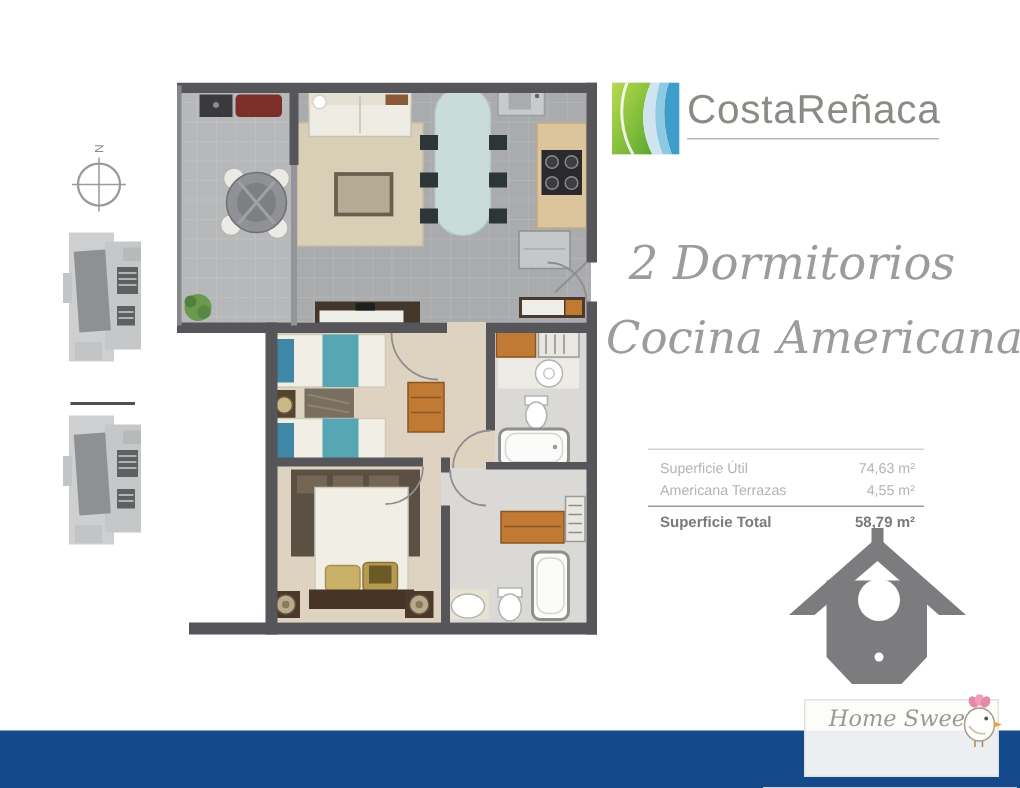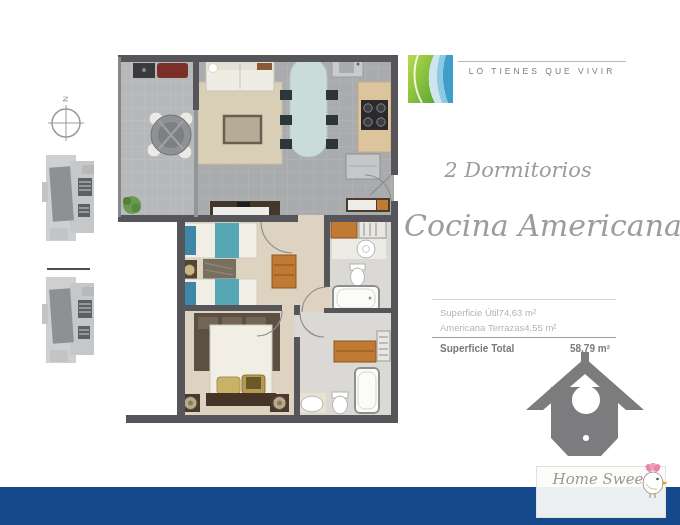--- a/index.html
+++ b/index.html
@@ -30,26 +30,26 @@
   .brand-tagline{
     width:168px;text-align:center;font-size:8.5px;letter-spacing:3px;
     color:#7e7e72;margin-top:4px;white-space:nowrap;
   }
 
   
   .feature{
     font-family:"DejaVu Serif", serif;font-style:italic;
     color:#9c9c9c;text-align:center;white-space:nowrap;
   }
-  .feature-bedrooms{left:398px;top:158px;width:240px;font-size:21px;}
+  .feature-bedrooms{left:408px;top:158px;width:240px;font-size:31px;}
   .feature-kitchen{left:404px;top:208px;width:270px;font-size:30px;}
 
   
   .surface{left:432px;top:299px;width:184px;border-top:1px solid #d2d2ce;padding-top:5px;}
-  .s-row{display:flex;justify-content:flex-start;font-size:9.5px;color:#b4b4b1;line-height:15px;}
+  .s-row{display:flex;justify-content:space-between;font-size:9.5px;color:#b4b4b1;line-height:15px;}
   .s-row .lbl{padding-left:8px;}
   .s-row .val{padding-right:6px;}
   .s-total{
     display:flex;justify-content:space-between;font-size:10px;font-weight:bold;color:#7a7a76;
     border-top:1.5px solid #9c9c98;margin-top:2px;padding-top:4px;line-height:14px;text-align:right;
   }
   .s-total .lbl{padding-left:8px;}
   .s-total .val{padding-right:6px;}
 
   
@@ -332,22 +332,22 @@
     </linearGradient>
   </defs>
   <rect x="0" y="0" width="45" height="48" fill="#ffffff" stroke="#ececea"></rect>
   <path d="M0,0 H26 C19,16 19,32 27,48 H0 Z" fill="url(#gg)"></path>
   <path d="M10,0 C4,16 6,34 14,48" stroke="#ffffff" stroke-width="2" fill="none" opacity="0.85"></path>
   <path d="M26,0 C19,16 19,32 27,48 H34 C27,32 28,13 32,0 Z" fill="#cfe4ee"></path>
   <path d="M32,0 C28,13 27,31 34,48 H40 C33,30 34,11 38,0 Z" fill="#8ec9e2"></path>
   <path d="M38,0 C34,11 33,30 40,48 H45 V0 Z" fill="#3f9ec9"></path>
 </svg>
 <div class="abs brand-text">
+  <div class="brand-name">CostaReñaca</div>
   <div class="brand-rule"></div>
-  <div class="brand-tagline">LO TIENES QUE VIVIR</div>
 </div>
 
 <div class="abs feature feature-bedrooms">2 Dormitorios</div>
 <div class="abs feature feature-kitchen">Cocina Americana</div>
 
 <div class="abs surface">
   <div class="s-row">
     <span class="lbl">Superficie Útil</span>
     <span class="val">74,63 m²</span>
   </div>

